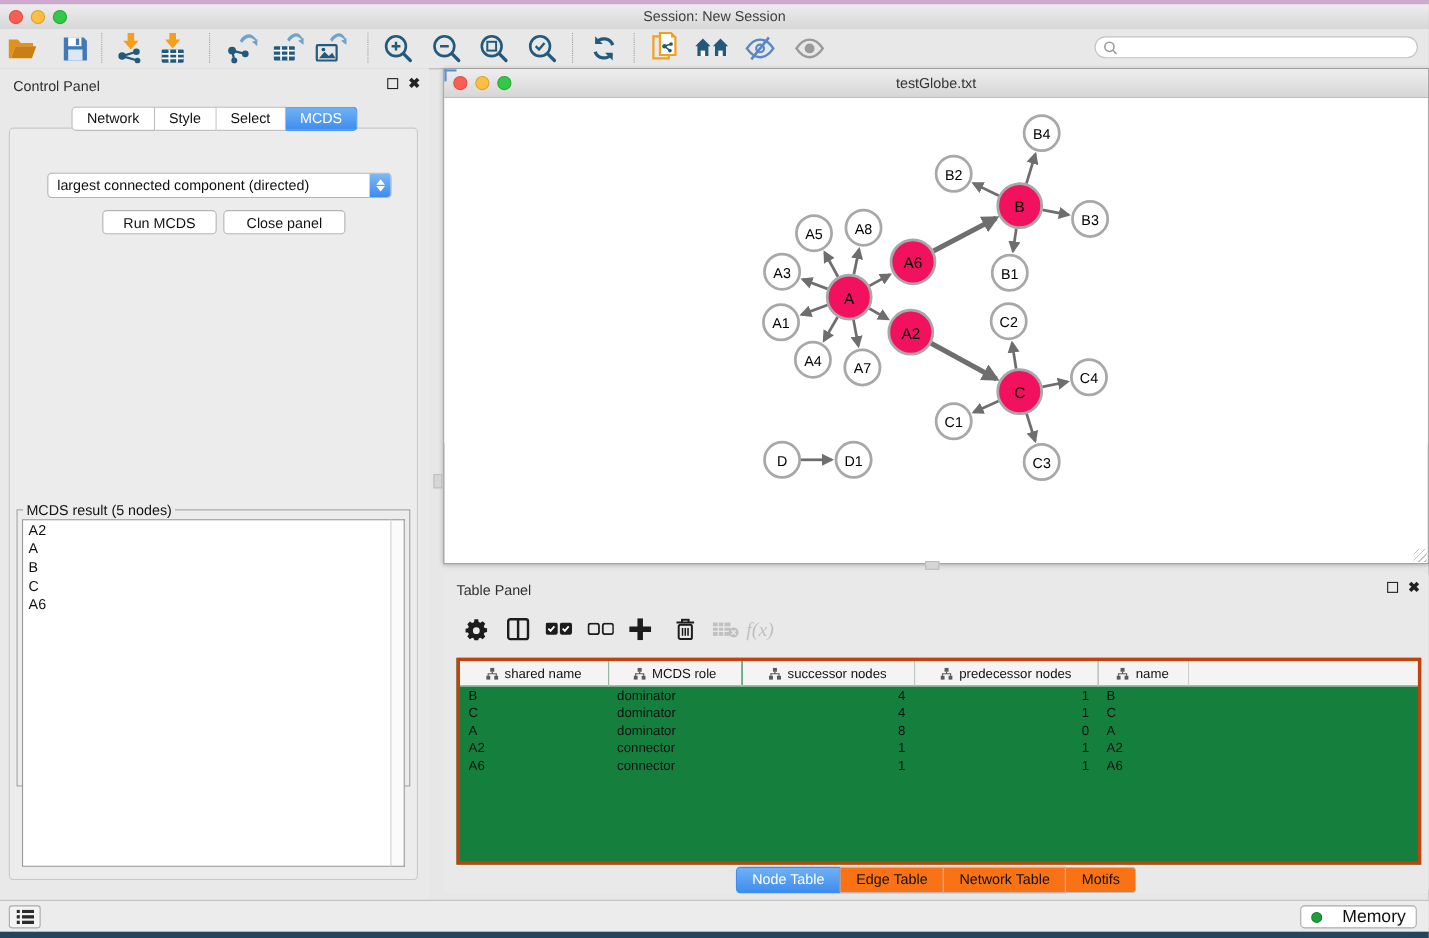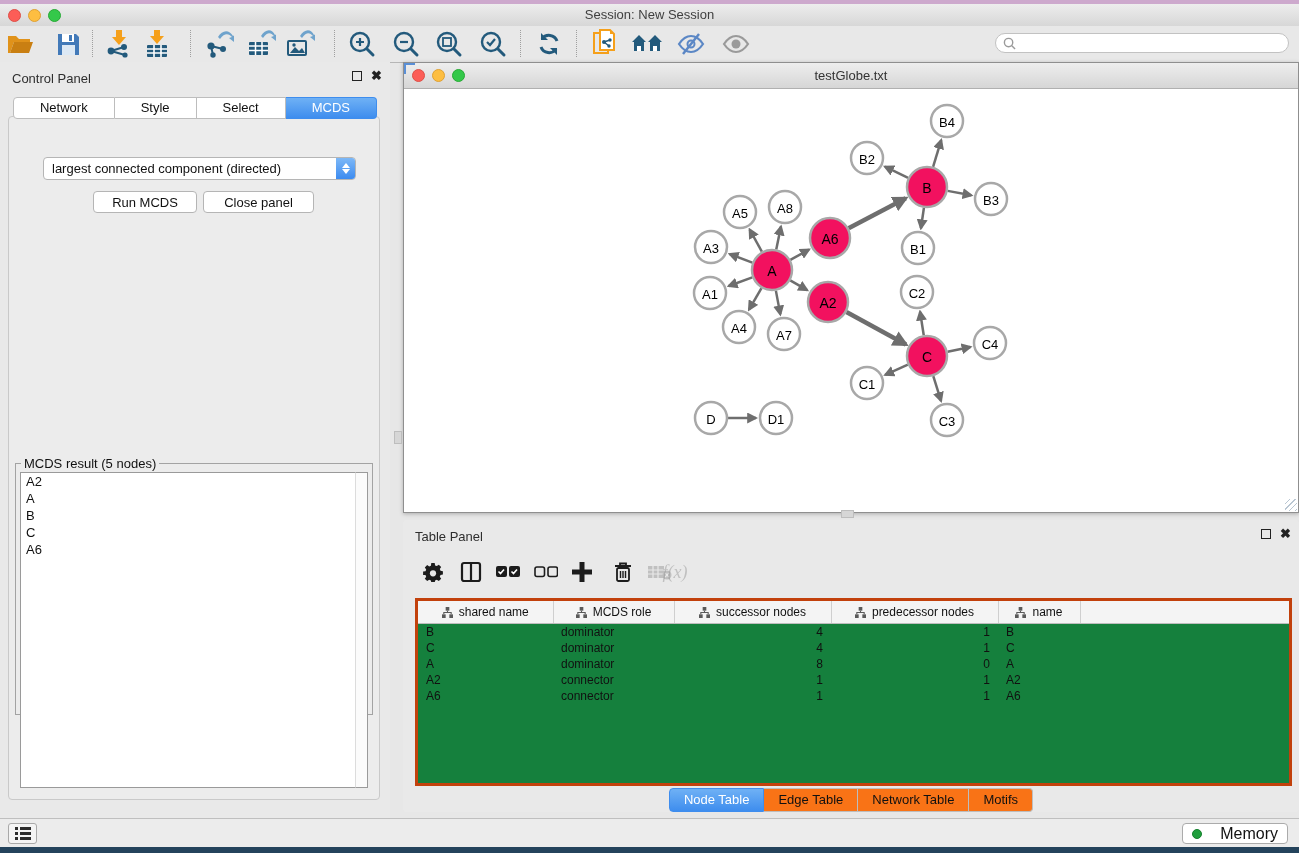--- a/index.html
+++ b/index.html
@@ -23,21 +23,21 @@
   .searchbox{position:absolute;right:10px;top:7px;width:294px;height:20px;background:#fff;
     border:1px solid #c2c2c2;border-radius:11px;display:flex;align-items:center;padding-left:7px;box-sizing:border-box;}
   .searchbox input{border:none;outline:none;flex:1;font-size:12px;font-family:"Liberation Sans",sans-serif;background:transparent;margin-left:4px;}
   
   .control-panel{position:absolute;left:0;top:62px;width:390px;height:756px;background:#e9e9e9;}
   .panel-header{position:absolute;left:12px;top:9px;font-size:13px;color:#2e2e2e;}
   .win-btns{position:absolute;right:8px;top:9px;display:flex;gap:9px;align-items:center;color:#222;}
   .float-glyph{width:10px;height:10px;border:1.5px solid #222;box-sizing:border-box;display:inline-block;}
   .close-glyph{font-size:13px;font-weight:bold;line-height:10px;}
   .cp-tabs{position:absolute;left:0;top:35px;width:100%;display:flex;justify-content:center;z-index:2;}
-  .cp-tab{height:20px;line-height:20px;padding:0 26px;font-size:13px;background:#fff;
+  .cp-tab{height:20px;line-height:20px;padding:0 13px;font-size:13px;background:#fff;
     border:1px solid #bdbdbd;border-left:none;color:#111;}
   .cp-tab:first-child{border-left:1px solid #bdbdbd;border-radius:4px 0 0 4px;}
   .cp-tab:last-child{border-radius:0 4px 4px 0;}
   .cp-tab.active{background:linear-gradient(#6fb1f5,#3e8dee);color:#fff;border-color:#3e8dee;}
   .cp-body{position:absolute;left:8px;top:54px;width:372px;height:684px;background:#ececec;
     border:1px solid #c9c9c9;border-radius:4px;box-sizing:border-box;}
   .opt-label{position:absolute;left:0;top:17px;width:100%;text-align:center;font-size:13px;color:#111;}
   .criterion{position:absolute;left:34px;top:40px;width:313px;height:23px;background:#fff;
     border:1px solid #b5b5b5;border-radius:4px;box-sizing:border-box;display:flex;align-items:center;font-size:13px;color:#111;}
   .criterion .sel-text{flex:1;padding-left:8px;white-space:nowrap;overflow:hidden;}
@@ -469,21 +469,21 @@
       <span class="tpi disabled" style="left:241px">
         <svg width="24" height="16" viewBox="0 0 24 16">
             <rect x="0" y="2" width="16" height="12" fill="#8f8f8f"></rect>
             <g stroke="#e9e9e9" stroke-width="1.2">
               <path d="M0 6h16M0 10h16M5 2v12M10 2v12"></path>
             </g>
             <circle cx="19" cy="11" r="4.5" fill="#8f8f8f"></circle>
             <path d="M17 9l4 4m0-4l-4 4" stroke="#e9e9e9" stroke-width="1.3"></path>
           </svg>
         </span>
-      <span class="tpi disabled" style="left:256px">
+      <span class="tpi disabled" style="left:272px">
         <span class="fx-glyph">f(x)</span>
         </span>
     </div>
     <div class="tp-table-wrap">
       <table class="node-table" id="node-table">
           <colgroup>
             <col style="width: 135px;">
             <col style="width: 121px;">
             <col style="width: 157px;">
             <col style="width: 167px;">

